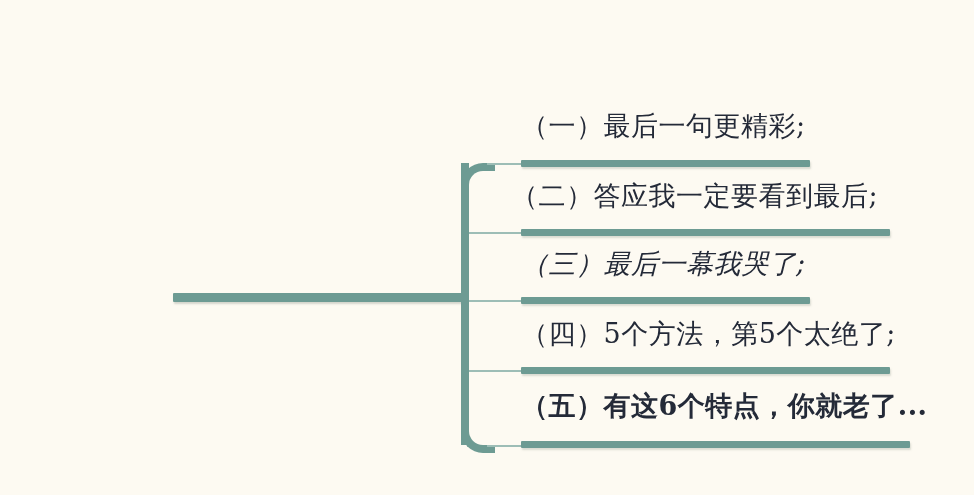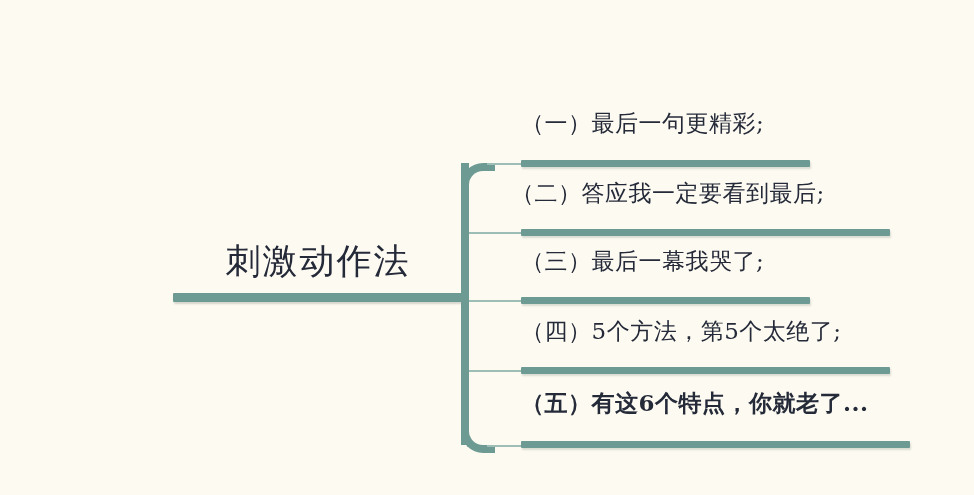--- a/index.html
+++ b/index.html
@@ -107,34 +107,33 @@
   }
   .branch-bar {
     position: absolute;
     height: 7px;
     background: #6d9b93;
     border-radius: 1px;
     box-shadow: 1px 2px 2px rgba(120, 130, 120, 0.26);
   }
   .branch-label {
     position: absolute;
-    font-size: 23px;
+    font-size: 27px;
     color: #242a38;
     white-space: nowrap;
     letter-spacing: 0.5px;
     font-family: "DejaVu Serif", "Liberation Serif", serif;
   }
 </style>
 </head>
 <body>
 
 <div id="mindmap">
 
   <div class="root-node">
-    <div class="root-label">刺激动作法</div>
     <div class="root-underline"></div>
   </div>
   <div class="root-stub"></div>
 
   <div class="spine"></div>
   <div class="elbow elbow-top"></div>
   <div class="elbow elbow-bottom"></div>
 
   <div class="branch">
     <div class="branch-label" style="left:521px; top:108px;">（一）最后一句更精彩;</div>
@@ -142,21 +141,21 @@
     <div class="branch-bar" style="left:521px; top:160px; width:289px;"></div>
   </div>
 
   <div class="branch">
     <div class="branch-label" style="left:511px; top:178px;">（二）答应我一定要看到最后;</div>
     <div class="branch-lead" style="left:469px; top:232px; width:52px;"></div>
     <div class="branch-bar" style="left:521px; top:229px; width:369px;"></div>
   </div>
 
   <div class="branch">
-    <div class="branch-label" style="left:521px; top:246px;">（三）最后一幕我哭了;</div>
+    <div class="branch-label" style="left:521px; top:246px;font-style:italic;">（三）最后一幕我哭了;</div>
     <div class="branch-lead" style="left:469px; top:300px; width:52px;"></div>
     <div class="branch-bar" style="left:521px; top:297px; width:289px;"></div>
   </div>
 
   <div class="branch">
     <div class="branch-label" style="left:521px; top:316px;text-align:center;">（四）5个方法，第5个太绝了;</div>
     <div class="branch-lead" style="left:469px; top:370px; width:52px;"></div>
     <div class="branch-bar" style="left:521px; top:367px; width:369px;"></div>
   </div>
 

